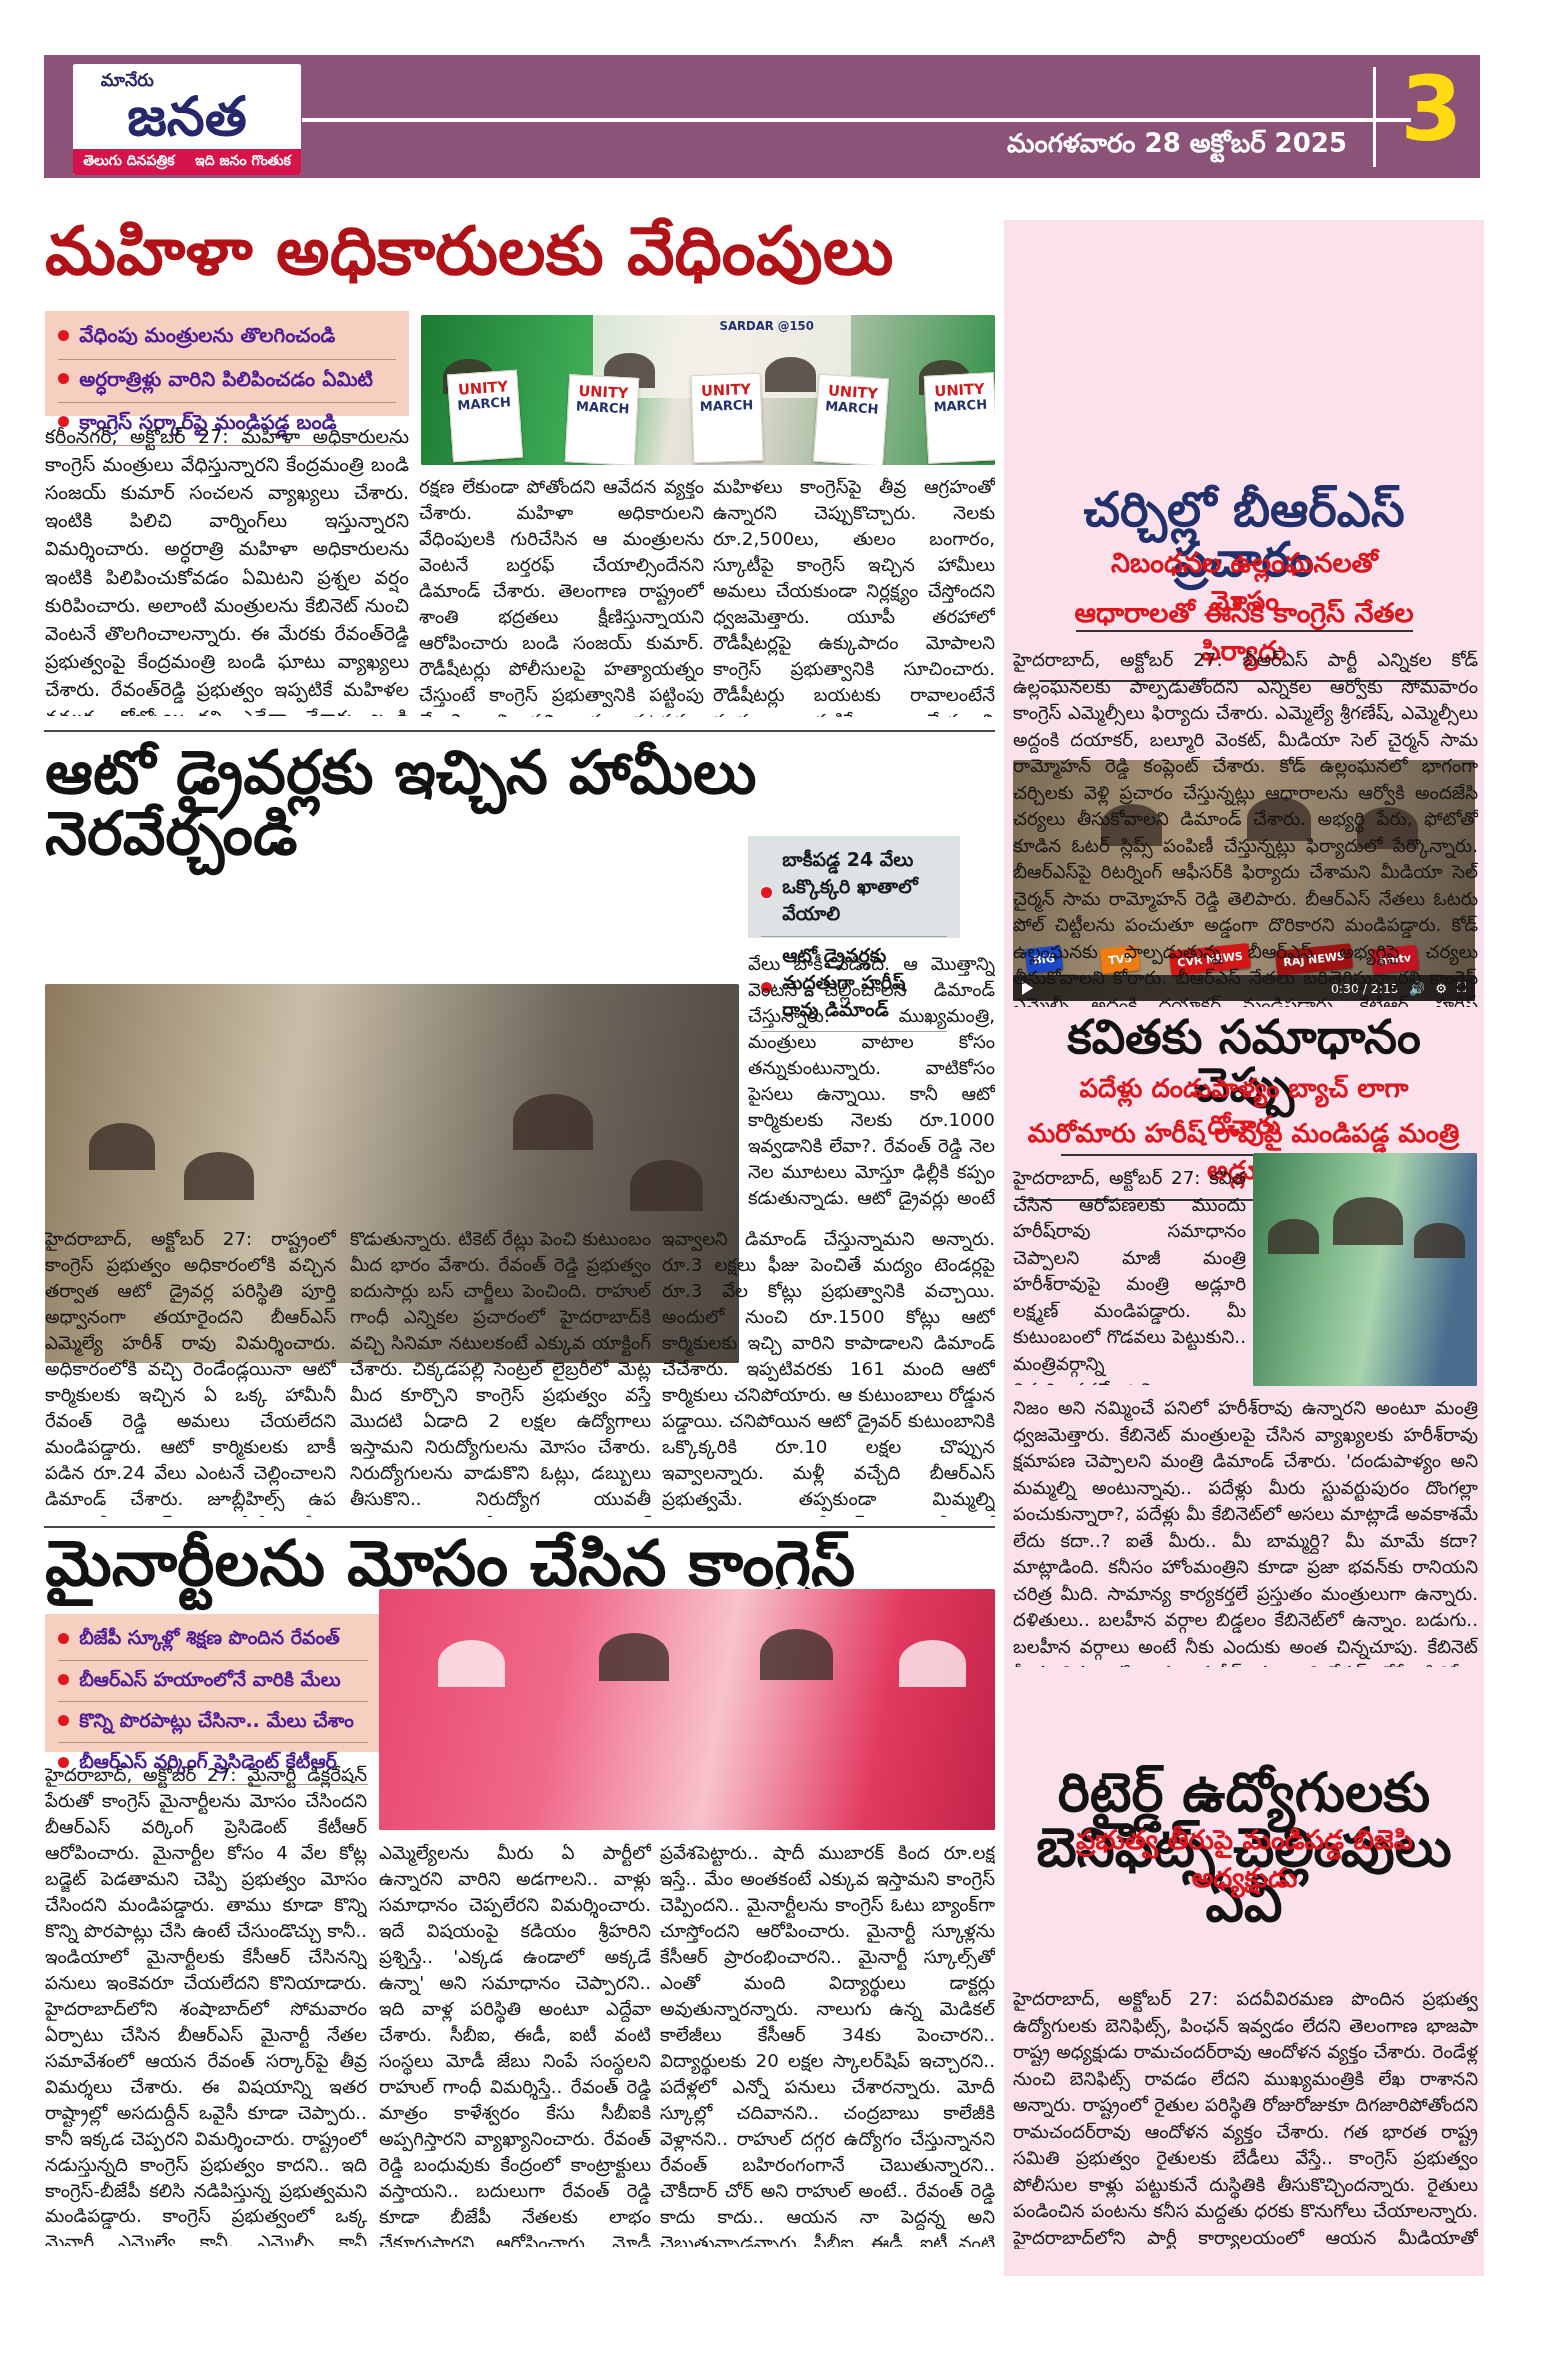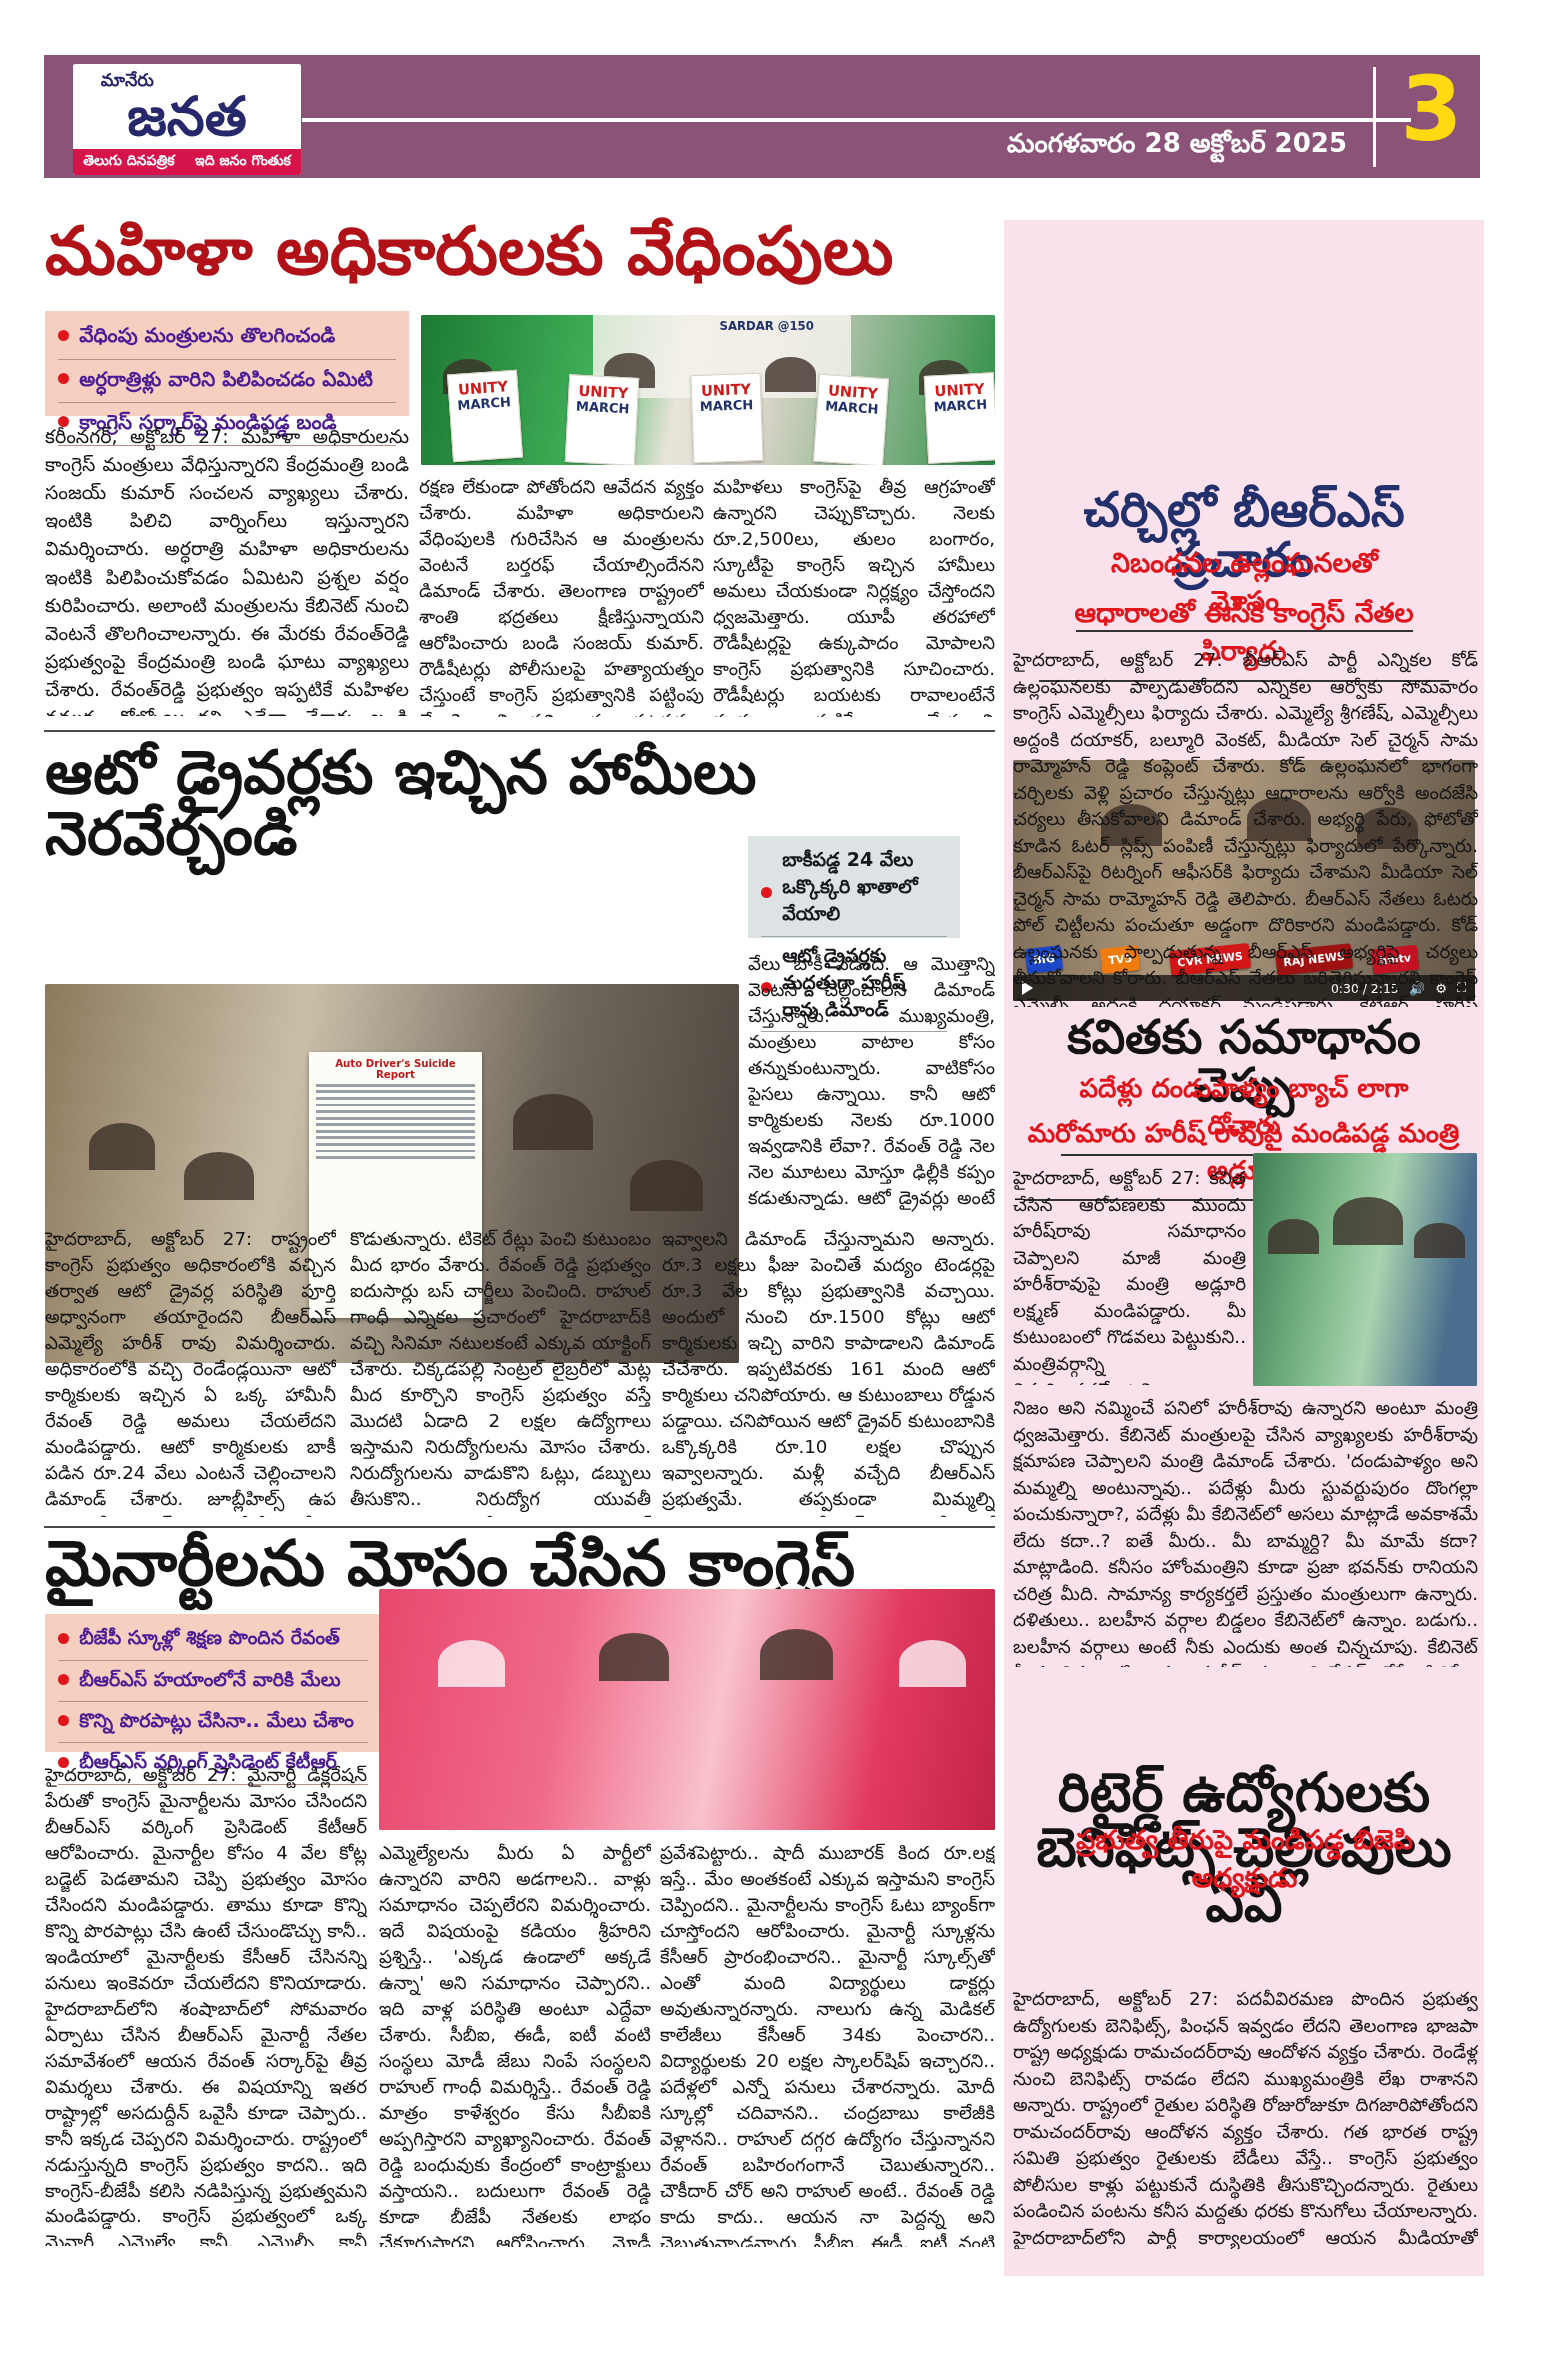--- a/index.html
+++ b/index.html
@@ -122,35 +122,20 @@
 
   <div class="rule" style="left:44px;top:730px;width:951px;"></div>
 
   <div class="abs headline-black" style="left:45px;top:742px;width:951px;font-size:60px;">ఆటో డ్రైవర్లకు ఇచ్చిన హామీలు నెరవేర్చండి</div>
 
   <div class="abs photo ph-auto" style="left:45px;top:834px;width:694px;height:379px;">
     <div class="head-sil" style="left:44px;top:139px;width:66px;height:47px;"></div>
     <div class="head-sil" style="left:139px;top:168px;width:70px;height:48px;"></div>
     <div class="head-sil" style="left:468px;top:110px;width:80px;height:56px;"></div>
     <div class="head-sil" style="left:585px;top:176px;width:73px;height:51px;"></div>
-    <div class="sheet">
-      <div class="st">Auto Driver's Suicide Report</div>
-      <div class="ln"></div>
-        <div class="ln"></div>
-        <div class="ln"></div>
-        <div class="ln"></div>
-        <div class="ln"></div>
-        <div class="ln"></div>
-        <div class="ln"></div>
-        <div class="ln"></div>
-        <div class="ln"></div>
-        <div class="ln"></div>
-        <div class="ln"></div>
-        <div class="ln"></div>
-    </div>
   </div>
 
   <div class="abs bullet-box gray" style="left:748px;top:836px;width:212px;height:102px;font-size:19px;">
     <div class="b-item">
         <span class="dot"></span>
         <span>బాకీపడ్డ 24 వేలు ఒక్కొక్కరి ఖాతాలో వేయాలి</span>
       </div>
     <div class="b-item">
         <span class="dot"></span>
         <span>ఆటో డ్రైవర్లకు మద్దతుగా హరీష్ రావు డిమాండ్</span>

